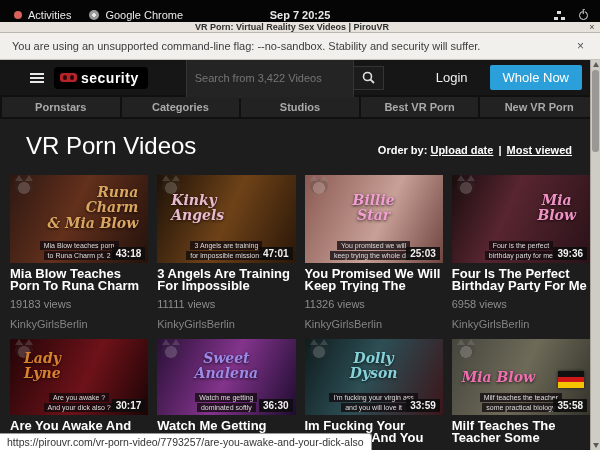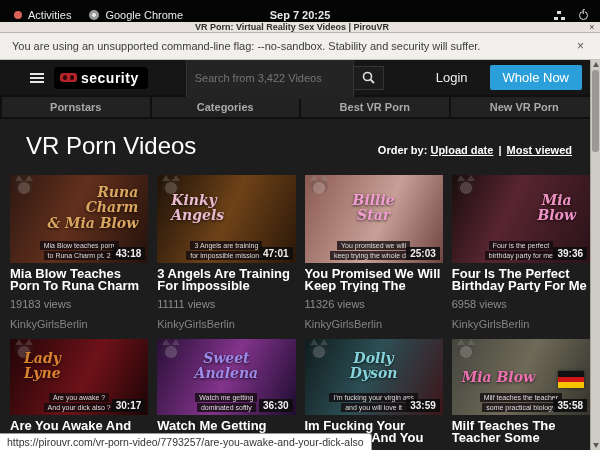--- a/index.html
+++ b/index.html
@@ -143,20 +143,21 @@
             </svg>
         </span>
       </span>
       <span class="login">Login</span>
       <span class="join-btn">Whole Now</span>
     </div>
 
     <nav class="site-nav">
       <span class="nav-item">Pornstars</span>
       <span class="nav-item">Categories</span>
+      <span class="nav-item">Studios</span>
       <span class="nav-item">Best VR Porn</span>
       <span class="nav-item">New VR Porn</span>
     </nav>
 
     <div class="content">
       <div class="title-row">
         <h1 class="page-title">VR Porn Videos</h1>
         <span class="order-by">
           <span>Order by:</span>
           <a>Upload date</a>

